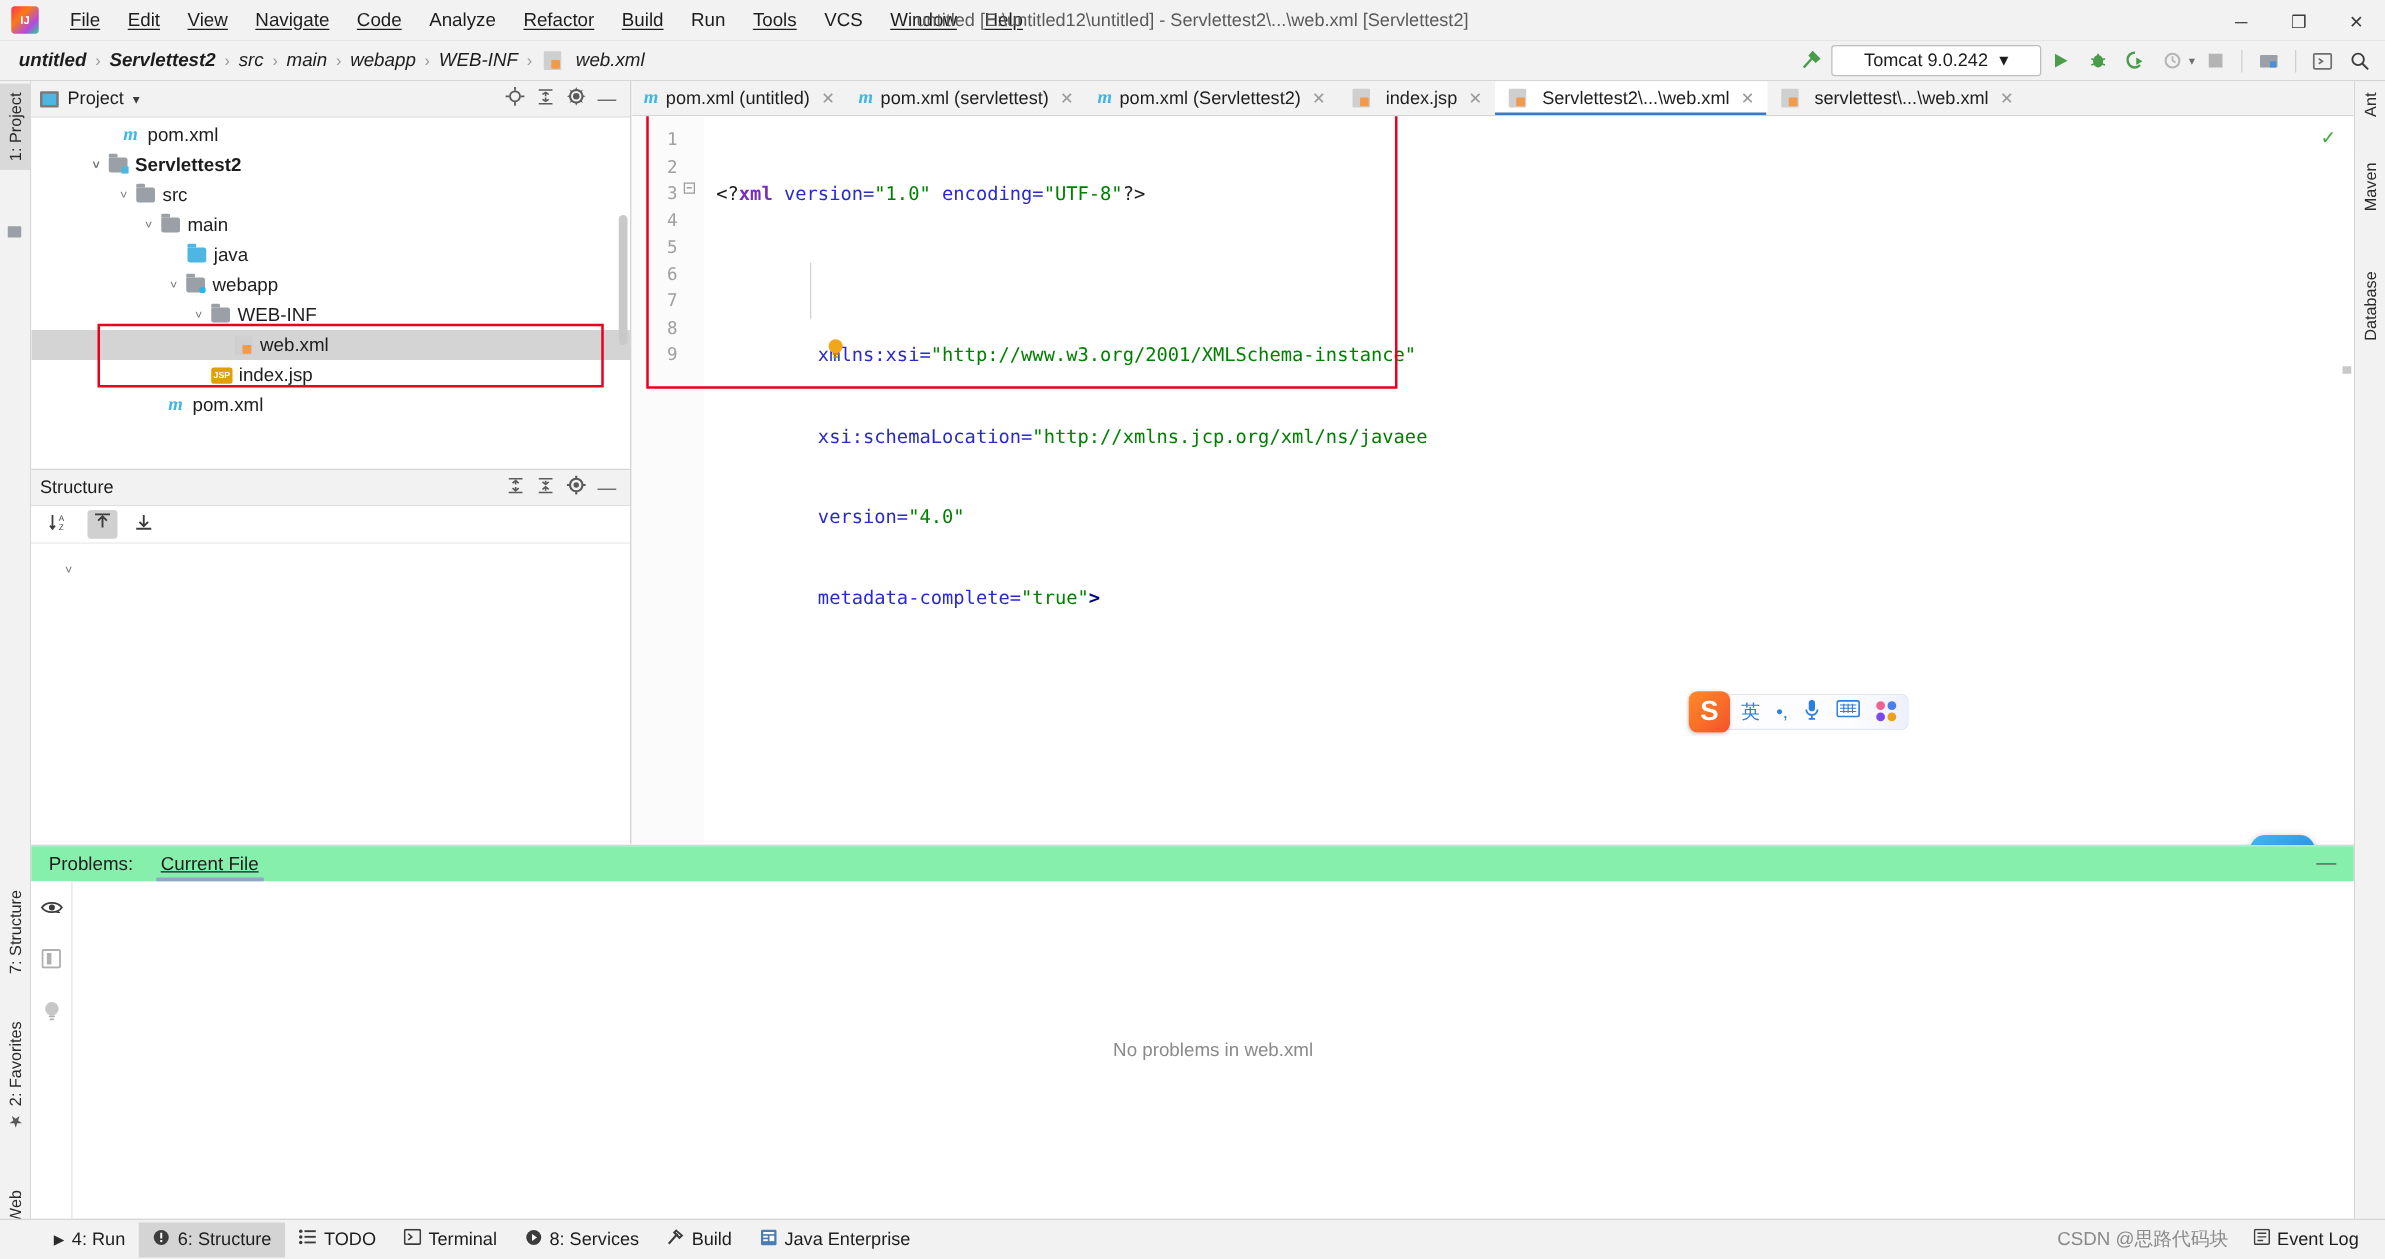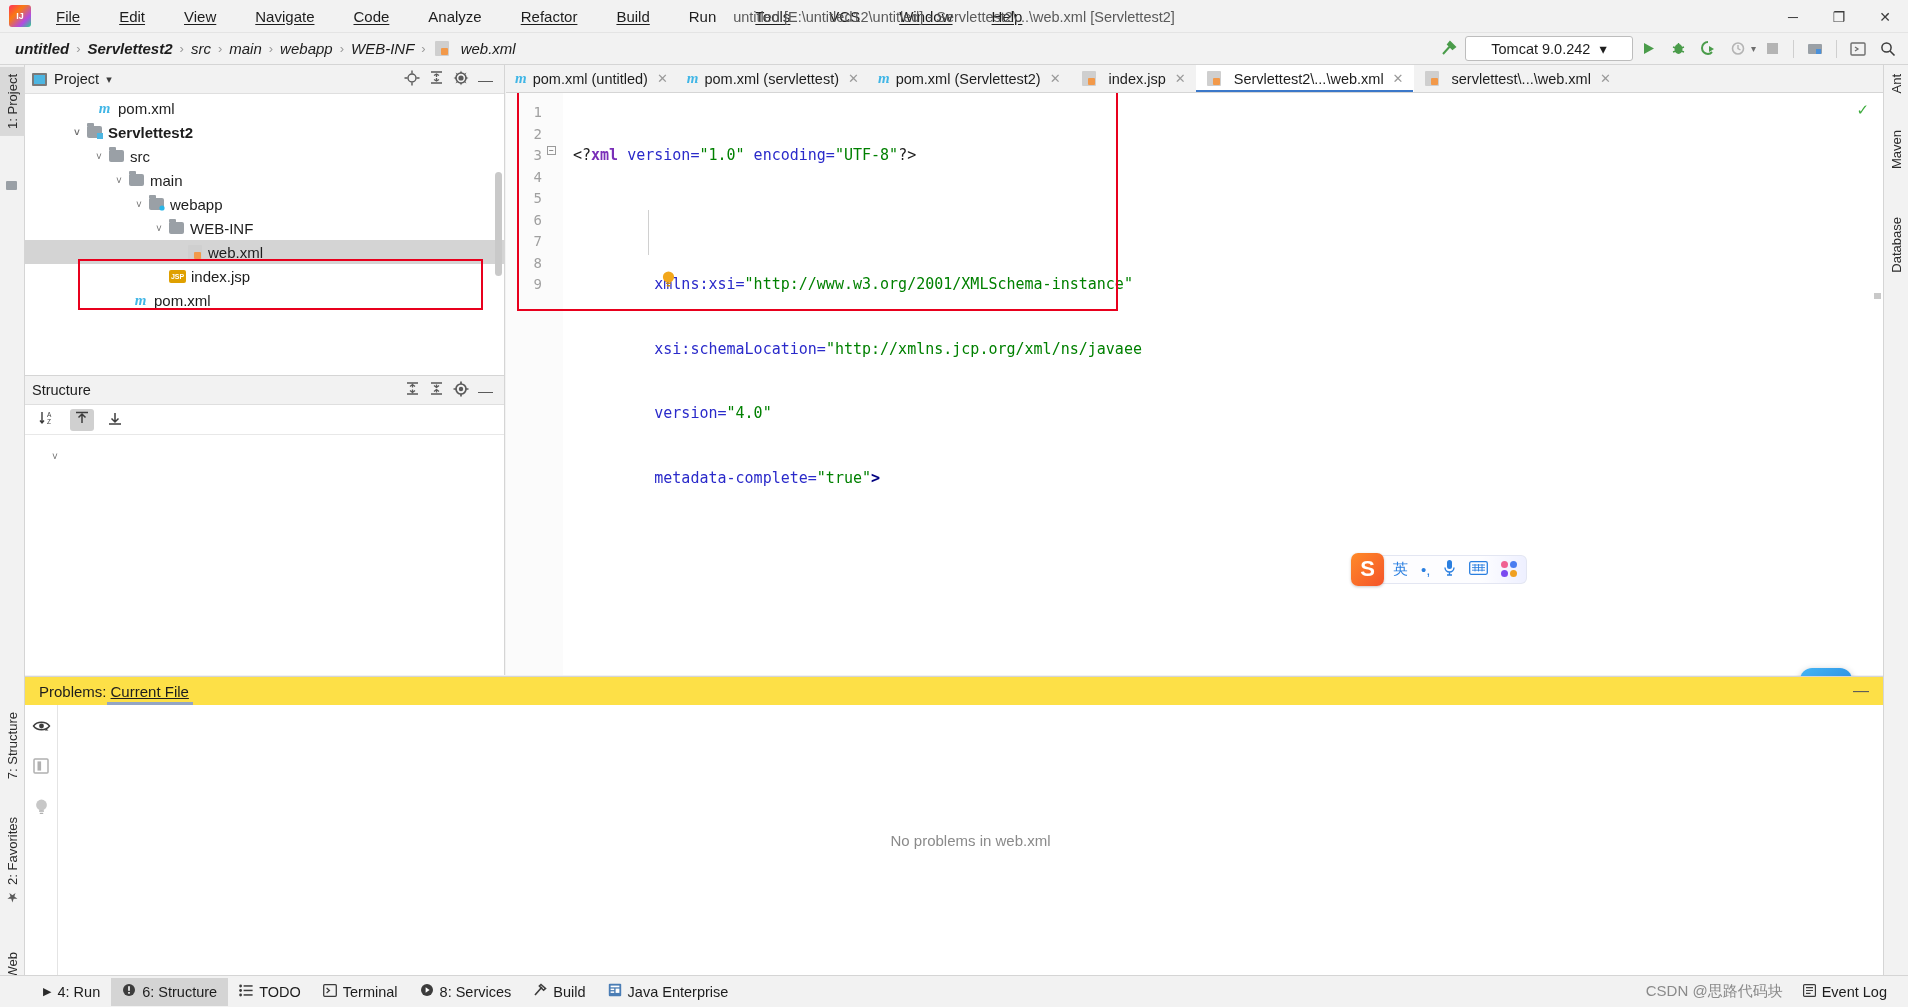--- a/index.html
+++ b/index.html
@@ -27,21 +27,21 @@
     border-radius: 3px;
     background: linear-gradient(135deg,#fe315d 0%,#f97a12 35%,#b24ae3 72%,#21d789 100%);
     position: relative; flex: none;
   }
   .ij-logo::after {
     content: "IJ"; position: absolute; inset: 0;
     color: #fff; font-size: 9px; font-weight: bold;
     display: flex; align-items: center; justify-content: center;
     font-family: "Liberation Sans", sans-serif;
   }
-  .menubar { display: flex; gap: 17px; }
+  .menubar { display: flex; gap: 0px; }
   .menu-item {
     padding: 4px 11px; font-size: 15px; color: #1d1d1d; cursor: default;
     white-space: nowrap;
   }
   .win-title {
     position: absolute; left: 0; right: 0; top: 0; height: 33px;
     display: flex; align-items: center; justify-content: center;
     color: #5a5a5a; font-size: 14.5px; pointer-events: none;
   }
   .win-buttons {
@@ -218,22 +218,22 @@
   .ime-grid { display: grid; grid-template-columns: 7px 7px; grid-template-rows: 7px 7px; gap: 2px; }
   .ime-grid i { display:block; border-radius: 50%; }
 
   
   .problems {
     position: absolute; left: 25px; right: 25px; top: 676px; height: 299px;
     background: #fff; border-top: 1px solid #d5d5d5;
     display: flex; flex-direction: column;
   }
   .prob-head {
-    height: 28px; background: #fde047; display: flex; align-items: center;
-    padding: 0 14px; flex: none;
+    height: 28px; background: #86efac; display: flex; align-items: center;
+    gap: 18px; padding: 0 14px; flex: none;
   }
   .prob-label { font-size: 15px; color: #1d1d1d; }
   .prob-tab {
     font-size: 15px; color: #1d1d1d; height: 28px; display: flex;
     align-items: center; position: relative; padding: 0 4px; text-decoration: underline;
   }
   .prob-tab.active::after {
     content: ""; position: absolute; left: 0; right: 0; bottom: 0;
     height: 3px; background: #93a5c4;
   }
@@ -491,20 +491,26 @@
       </div>
 
       <div class="trow" style="padding-left:86px;">
         <span class="twist">˅</span>
         <span class="ticon">
             <span class="f-gray"></span>
           </span>
         <span>main</span>
       </div>
 
+      <div class="trow" style="padding-left:123px;">
+        <span class="ticon">
+            <span class="f-blue"></span>
+          </span>
+        <span>java</span>
+      </div>
 
 
       <div class="trow" style="padding-left:106px;">
         <span class="twist">˅</span>
         <span class="ticon">
             <span class="f-gray">
               <svg class="f-badge" viewBox="0 0 6 6">
                 <circle cx="3" cy="3" r="2.6" fill="#29b6e8"></circle>
               </svg>
             </span>

